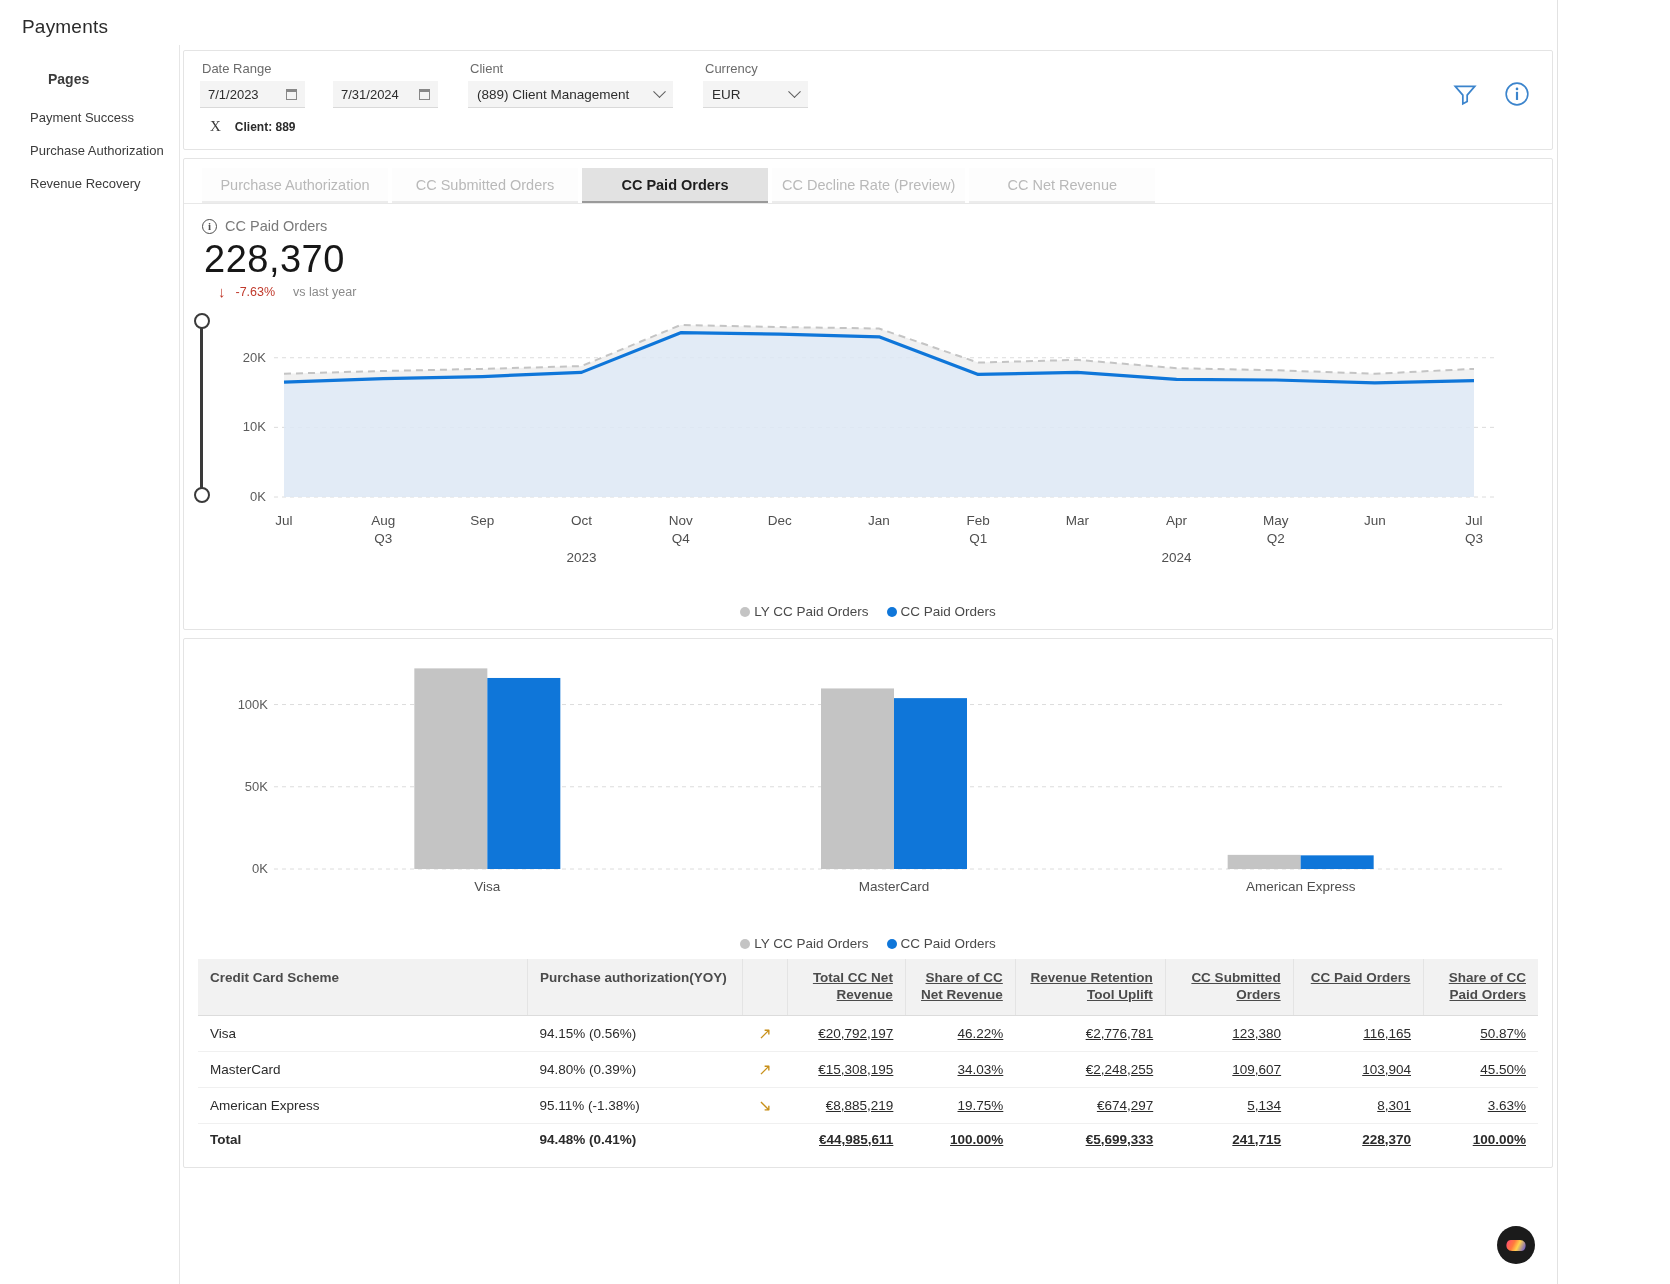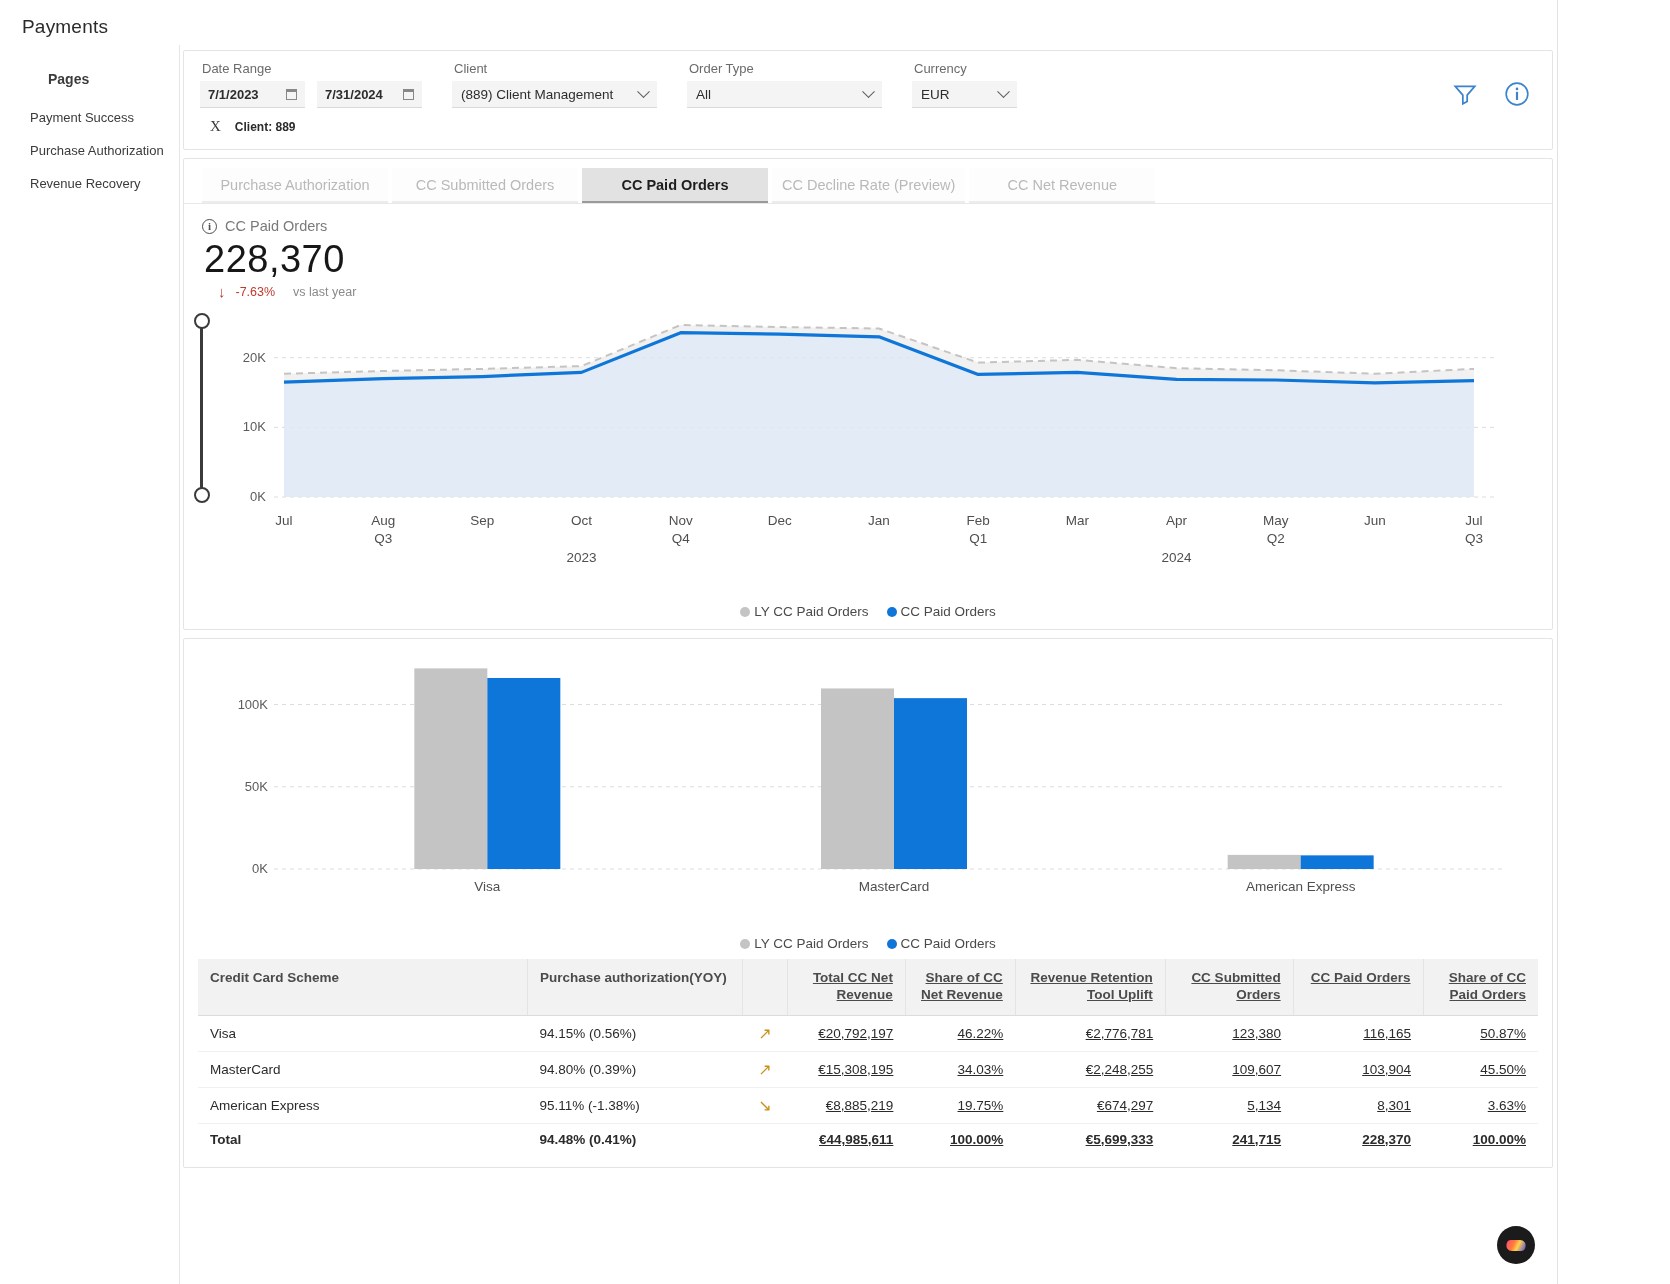--- a/index.html
+++ b/index.html
@@ -56,21 +56,21 @@
     position: relative;
   }
 
   
   #filterbar { height: 100px; padding: 10px 16px 0 16px; }
   .filters-row { display: flex; align-items: center; gap: 30px; }
   .filter-group { display: flex; flex-direction: column; }
   .filter-label {
     font-size: 13px; color: #6b6b6b; margin-bottom: 5px; padding-left: 2px;
   }
-  .date-inputs { display: flex; gap: 12px; font-weight: bold; }
+  .date-inputs { display: flex; gap: 28px; }
   .date-box {
     width: 105px; height: 27px; background: #f4f4f4;
     border: none; border-bottom: 1px solid #d9d9d9;
     display: flex; align-items: center; justify-content: space-between;
     padding: 0 8px; font-size: 13px; color: #2d2d2d; cursor: pointer;
   }
   .cal-ico { width: 11px; height: 11px; border: 1.4px solid #6d6d6d; border-top-width: 3px; opacity:.8;}
   .select-box {
     height: 27px; background: #f4f4f4;
     border-bottom: 1px solid #d9d9d9;
@@ -213,27 +213,20 @@
         </div>
 
         <div class="filter-group">
           <div class="filter-label">Client</div>
           <div class="select-box" id="sel-client">
             <span>(889) Client Management</span>
             <span class="chev"></span>
           </div>
         </div>
 
-        <div class="filter-group">
-          <div class="filter-label">Order Type</div>
-          <div class="select-box" id="sel-ordertype">
-            <span>All</span>
-            <span class="chev"></span>
-          </div>
-        </div>
 
         <div class="filter-group">
           <div class="filter-label">Currency</div>
           <div class="select-box" id="sel-currency">
             <span>EUR</span>
             <span class="chev"></span>
           </div>
         </div>
       </div>
 

